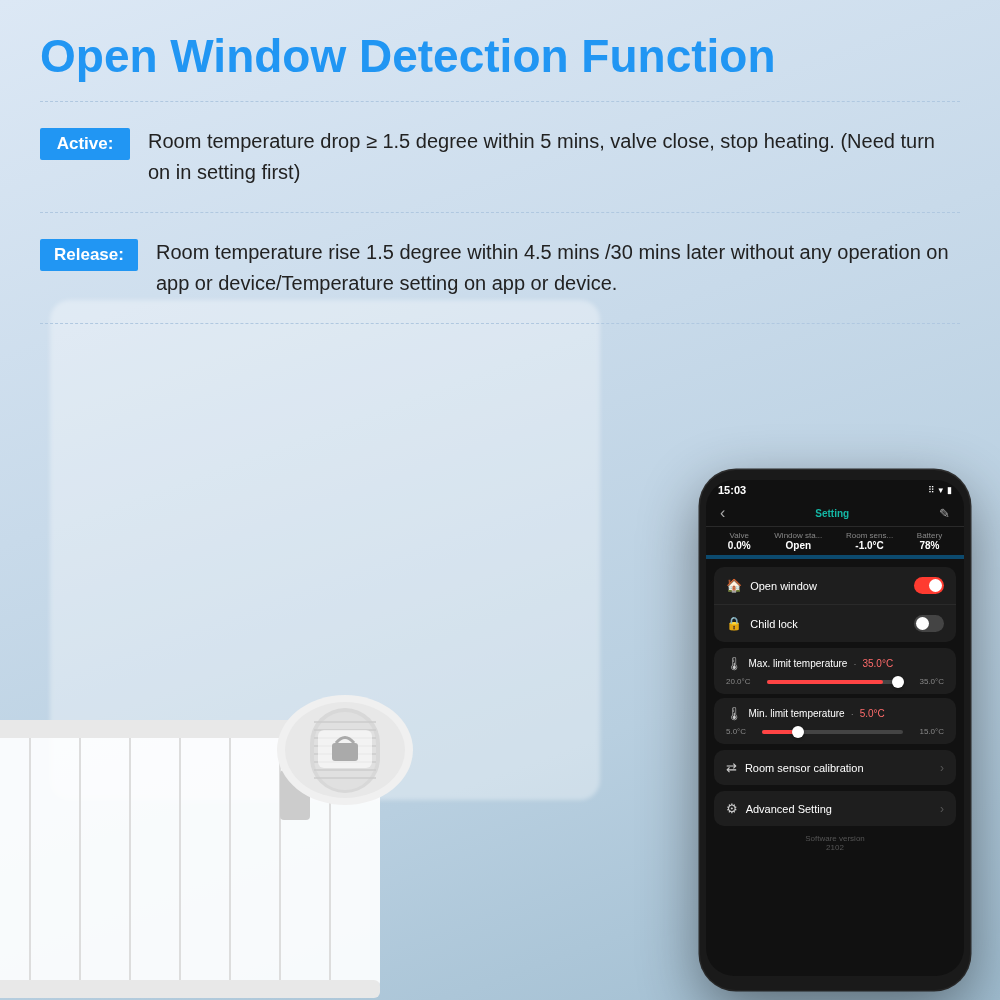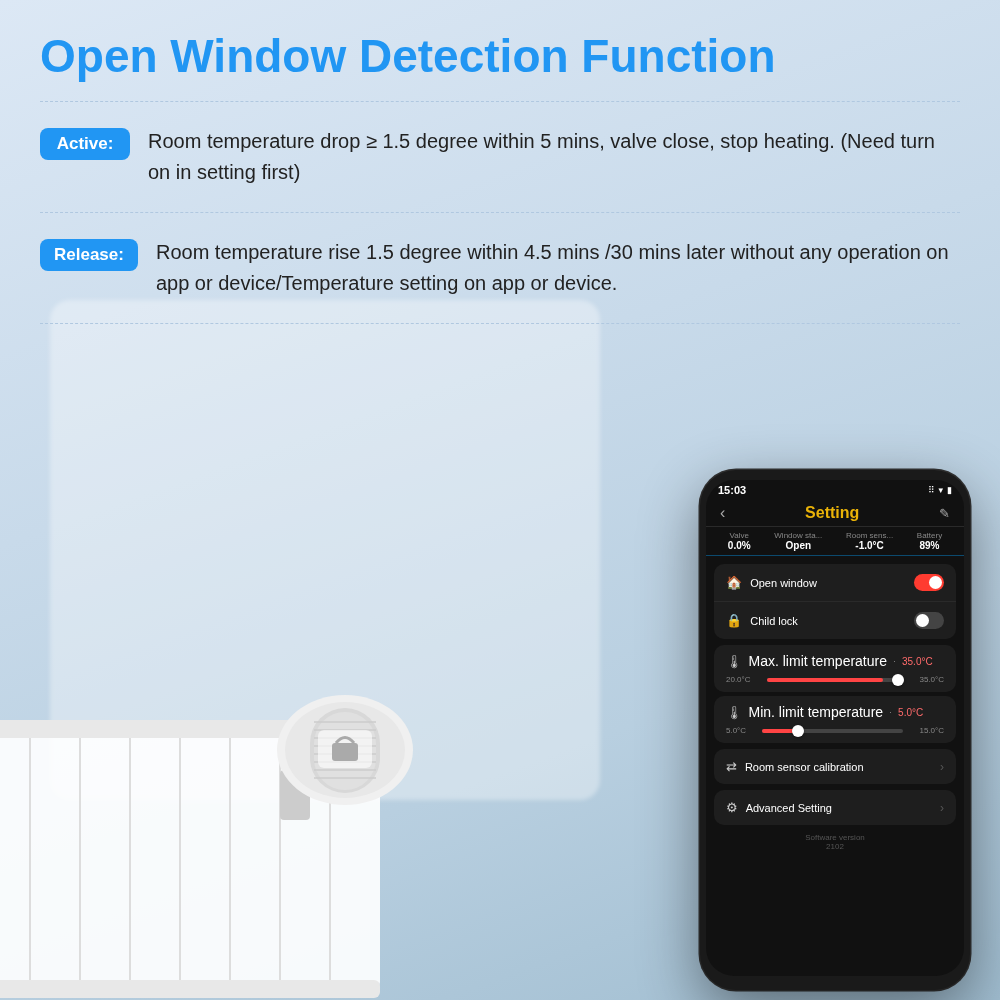--- a/index.html
+++ b/index.html
@@ -61,21 +61,21 @@
       padding: 14px 0;
       gap: 18px;
     }
 
     .badge {
       flex-shrink: 0;
       background: #2196f3;
       color: white;
       font-weight: 700;
       font-size: 17px;
-      border-radius: 8px;
+      border-radius: 2px;
       padding: 6px 14px;
       min-width: 90px;
       text-align: center;
       margin-top: 2px;
     }
 
     .info-text {
       font-size: 20px;
       color: #222;
       line-height: 1.55;
@@ -138,23 +138,23 @@
 
     .phone-header {
       display: flex;
       justify-content: space-between;
       align-items: center;
       padding: 6px 14px 4px 14px;
       border-bottom: 1px solid #2a2a2a;
     }
 
     .phone-header-title {
-      font-size: 16px;
+      font-size: 10px;
       font-weight: 600;
-      color: #eab308;
+      color: #14b8a6;
       text-align: center;
       flex: 1;
     }
 
     .phone-back-btn {
       color: #aaa;
       font-size: 16px;
       cursor: pointer;
     }
 
@@ -162,21 +162,21 @@
       color: #aaa;
       font-size: 13px;
       cursor: pointer;
     }
 
     
     .status-row {
       display: flex;
       justify-content: space-around;
       padding: 4px 10px;
-      border-bottom: 1px solid #0c4a6e;
+      border-bottom: 4px solid #0c4a6e;
     }
 
     .status-item {
       text-align: center;
     }
 
     .status-label {
       font-size: 8px;
       color: #888;
       display: block;
@@ -273,21 +273,21 @@
     }
 
     .slider-label-row {
       display: flex;
       align-items: center;
       gap: 6px;
       margin-bottom: 6px;
     }
 
     .slider-title {
-      font-size: 14px;
+      font-size: 10px;
       color: white;
       text-align: right;
     }
 
     .slider-value {
       font-size: 10px;
       color: #ff6b6b;
     }
 
     .slider-track-container {
@@ -491,21 +491,21 @@
         <div class="status-item">
           <span class="status-label">Window sta...</span>
           <span class="status-value">Open</span>
         </div>
         <div class="status-item">
           <span class="status-label">Room sens...</span>
           <span class="status-value">-1.0°C</span>
         </div>
         <div class="status-item">
           <span class="status-label">Battery</span>
-          <span class="status-value">89%</span>
+          <span class="status-value">78%</span>
         </div>
       </div>
 
       <div class="setting-section">
         <div class="setting-row">
           <div class="setting-left">
             <span class="setting-icon">🏠</span>
             <span>Open window</span>
           </div>
           <div class="toggle-on"></div>

